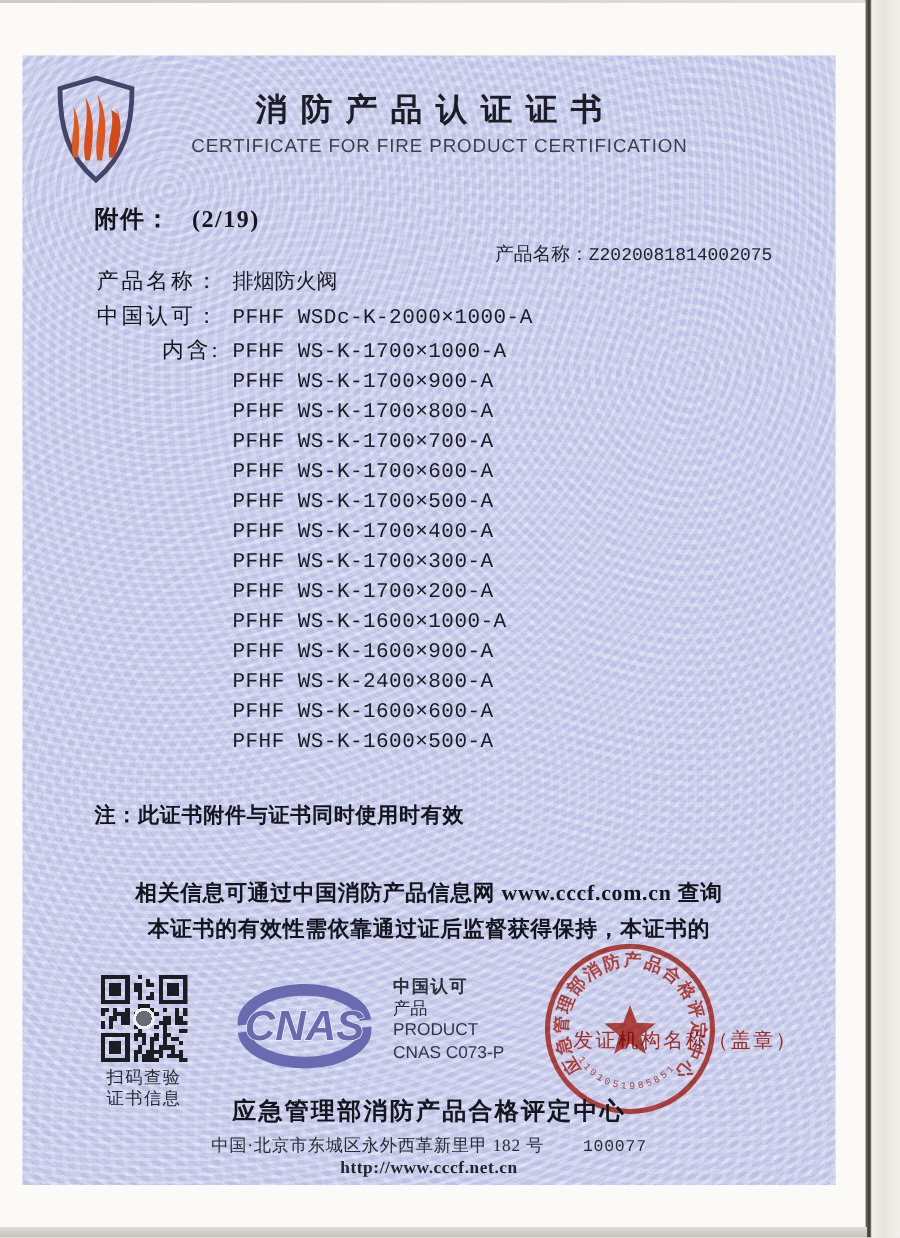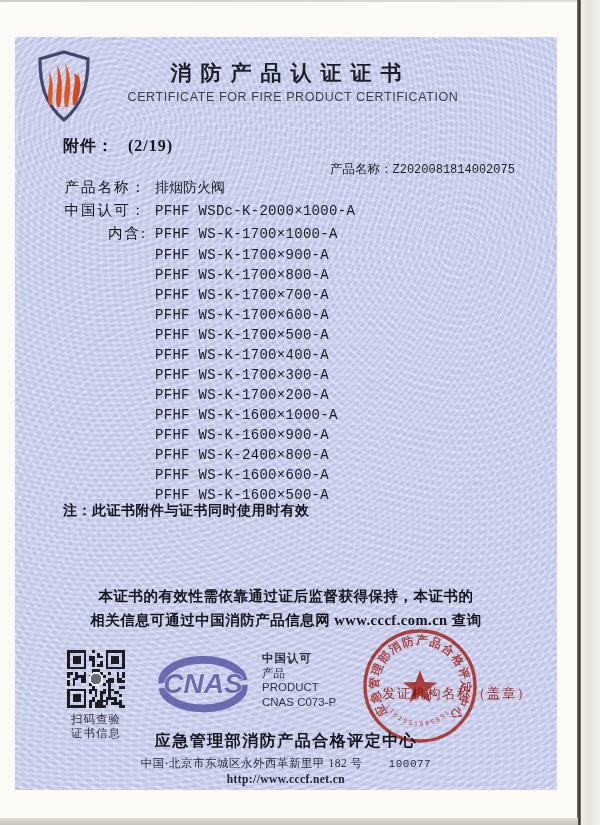--- a/index.html
+++ b/index.html
@@ -62,21 +62,21 @@
   .info-row{display:flex;height:23px;align-items:baseline;}
   .info-row .lbl{
     width:104px;text-align:right;font-weight:normal;font-size:14.5px;
     color:#15151f;letter-spacing:2px;flex:none;
   }
   .info-row .val{margin-left:8px;font-size:14px;color:#1b1b26;}
   .code{font-family:"Liberation Mono", monospace;font-size:12.5px;letter-spacing:.3px;}
   .list .info-row{height:20px;}
 
   .note{
-    position:absolute;left:48px;top:465px;
+    position:absolute;left:48px;top:498px;
     font-size:14px;font-weight:bold;color:#15151f;letter-spacing:.5px;text-align:right;
   }
 
   .statement{
     position:absolute;left:0;right:0;top:547px;text-align:center;
     font-size:14.5px;font-weight:600;color:#15151f;line-height:24px;letter-spacing:.5px;
   }
 
   .qr{position:absolute;left:52px;top:613px;width:58px;height:58px;}
   .qr-caption{
@@ -208,22 +208,22 @@
         <div class="info-row">
         <span class="lbl"></span>
         <span class="val code">PFHF WS-K-1600×500-A</span>
       </div>
       </div>
   </div>
 
   <div class="note">注：此证书附件与证书同时使用时有效</div>
 
   <div class="statement">
+    <div>相关信息可通过中国消防产品信息网 www.cccf.com.cn 查询</div>
     <div>本证书的有效性需依靠通过证后监督获得保持，本证书的</div>
-    <div>相关信息可通过中国消防产品信息网 www.cccf.com.cn 查询</div>
   </div>
 
   <svg class="qr" id="qr-svg" viewBox="0 0 21 21" shape-rendering="crispEdges">
       <path d="M0 0h1v1h-1Z M0 1h1v1h-1Z M0 2h1v1h-1Z M0 3h1v1h-1Z M0 4h1v1h-1Z M0 5h1v1h-1Z M0 6h1v1h-1Z M1 0h1v1h-1Z M1 6h1v1h-1Z M2 0h1v1h-1Z M2 2h1v1h-1Z M2 3h1v1h-1Z M2 4h1v1h-1Z M2 6h1v1h-1Z M3 0h1v1h-1Z M3 2h1v1h-1Z M3 3h1v1h-1Z M3 4h1v1h-1Z M3 6h1v1h-1Z M4 0h1v1h-1Z M4 2h1v1h-1Z M4 3h1v1h-1Z M4 4h1v1h-1Z M4 6h1v1h-1Z M5 0h1v1h-1Z M5 6h1v1h-1Z M6 0h1v1h-1Z M6 1h1v1h-1Z M6 2h1v1h-1Z M6 3h1v1h-1Z M6 4h1v1h-1Z M6 5h1v1h-1Z M6 6h1v1h-1Z M14 0h1v1h-1Z M14 1h1v1h-1Z M14 2h1v1h-1Z M14 3h1v1h-1Z M14 4h1v1h-1Z M14 5h1v1h-1Z M14 6h1v1h-1Z M15 0h1v1h-1Z M15 6h1v1h-1Z M16 0h1v1h-1Z M16 2h1v1h-1Z M16 3h1v1h-1Z M16 4h1v1h-1Z M16 6h1v1h-1Z M17 0h1v1h-1Z M17 2h1v1h-1Z M17 3h1v1h-1Z M17 4h1v1h-1Z M17 6h1v1h-1Z M18 0h1v1h-1Z M18 2h1v1h-1Z M18 3h1v1h-1Z M18 4h1v1h-1Z M18 6h1v1h-1Z M19 0h1v1h-1Z M19 6h1v1h-1Z M20 0h1v1h-1Z M20 1h1v1h-1Z M20 2h1v1h-1Z M20 3h1v1h-1Z M20 4h1v1h-1Z M20 5h1v1h-1Z M20 6h1v1h-1Z M0 14h1v1h-1Z M0 15h1v1h-1Z M0 16h1v1h-1Z M0 17h1v1h-1Z M0 18h1v1h-1Z M0 19h1v1h-1Z M0 20h1v1h-1Z M1 14h1v1h-1Z M1 20h1v1h-1Z M2 14h1v1h-1Z M2 16h1v1h-1Z M2 17h1v1h-1Z M2 18h1v1h-1Z M2 20h1v1h-1Z M3 14h1v1h-1Z M3 16h1v1h-1Z M3 17h1v1h-1Z M3 18h1v1h-1Z M3 20h1v1h-1Z M4 14h1v1h-1Z M4 16h1v1h-1Z M4 17h1v1h-1Z M4 18h1v1h-1Z M4 20h1v1h-1Z M5 14h1v1h-1Z M5 20h1v1h-1Z M6 14h1v1h-1Z M6 15h1v1h-1Z M6 16h1v1h-1Z M6 17h1v1h-1Z M6 18h1v1h-1Z M6 19h1v1h-1Z M6 20h1v1h-1Z M9 0h1v1h-1Z M11 1h1v1h-1Z M8 2h1v1h-1Z M9 2h1v1h-1Z M11 2h1v1h-1Z M12 2h1v1h-1Z M8 3h1v1h-1Z M9 3h1v1h-1Z M9 4h1v1h-1Z M12 4h1v1h-1Z M9 5h1v1h-1Z M11 5h1v1h-1Z M12 5h1v1h-1Z M9 7h1v1h-1Z M10 7h1v1h-1Z M11 7h1v1h-1Z M0 8h1v1h-1Z M1 8h1v1h-1Z M3 8h1v1h-1Z M6 8h1v1h-1Z M9 8h1v1h-1Z M12 8h1v1h-1Z M15 8h1v1h-1Z M18 8h1v1h-1Z M20 8h1v1h-1Z M0 9h1v1h-1Z M3 9h1v1h-1Z M4 9h1v1h-1Z M5 9h1v1h-1Z M6 9h1v1h-1Z M8 9h1v1h-1Z M13 9h1v1h-1Z M18 9h1v1h-1Z M20 9h1v1h-1Z M2 10h1v1h-1Z M3 10h1v1h-1Z M5 10h1v1h-1Z M6 10h1v1h-1Z M15 10h1v1h-1Z M16 10h1v1h-1Z M18 10h1v1h-1Z M19 10h1v1h-1Z M0 11h1v1h-1Z M2 11h1v1h-1Z M5 11h1v1h-1Z M6 11h1v1h-1Z M14 11h1v1h-1Z M15 11h1v1h-1Z M16 11h1v1h-1Z M18 11h1v1h-1Z M19 11h1v1h-1Z M20 11h1v1h-1Z M0 12h1v1h-1Z M2 12h1v1h-1Z M8 12h1v1h-1Z M13 12h1v1h-1Z M15 12h1v1h-1Z M9 13h1v1h-1Z M15 13h1v1h-1Z M19 13h1v1h-1Z M20 13h1v1h-1Z M8 14h1v1h-1Z M9 14h1v1h-1Z M10 14h1v1h-1Z M13 14h1v1h-1Z M15 14h1v1h-1Z M16 14h1v1h-1Z M8 15h1v1h-1Z M10 15h1v1h-1Z M12 15h1v1h-1Z M13 15h1v1h-1Z M15 15h1v1h-1Z M17 15h1v1h-1Z M18 15h1v1h-1Z M10 16h1v1h-1Z M12 16h1v1h-1Z M15 16h1v1h-1Z M19 16h1v1h-1Z M9 17h1v1h-1Z M12 17h1v1h-1Z M14 17h1v1h-1Z M15 17h1v1h-1Z M16 17h1v1h-1Z M17 17h1v1h-1Z M8 18h1v1h-1Z M9 18h1v1h-1Z M11 18h1v1h-1Z M12 18h1v1h-1Z M13 18h1v1h-1Z M14 18h1v1h-1Z M17 18h1v1h-1Z M19 18h1v1h-1Z M8 19h1v1h-1Z M10 19h1v1h-1Z M11 19h1v1h-1Z M12 19h1v1h-1Z M14 19h1v1h-1Z M16 19h1v1h-1Z M17 19h1v1h-1Z M18 19h1v1h-1Z M19 19h1v1h-1Z M8 20h1v1h-1Z M10 20h1v1h-1Z M11 20h1v1h-1Z M12 20h1v1h-1Z M13 20h1v1h-1Z M19 20h1v1h-1Z M20 20h1v1h-1Z " fill="#1c1c22"></path>
       <circle cx="10.5" cy="10.5" r="2.6" fill="#f2f2f0"></circle>
       <circle cx="10.5" cy="10.5" r="1.9" fill="#6a6a78"></circle>
     </svg>
   <div class="qr-caption">
     <div>扫码查验</div>
     <div>证书信息</div>

